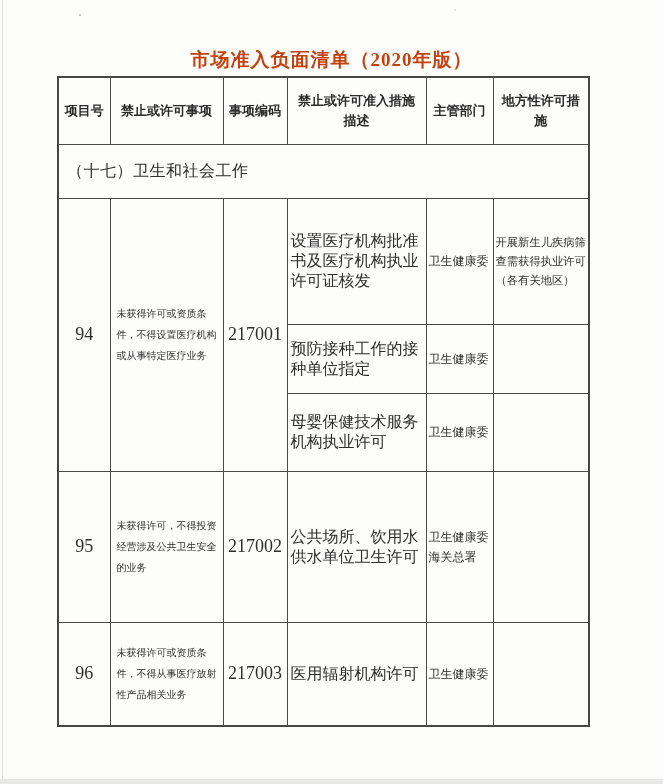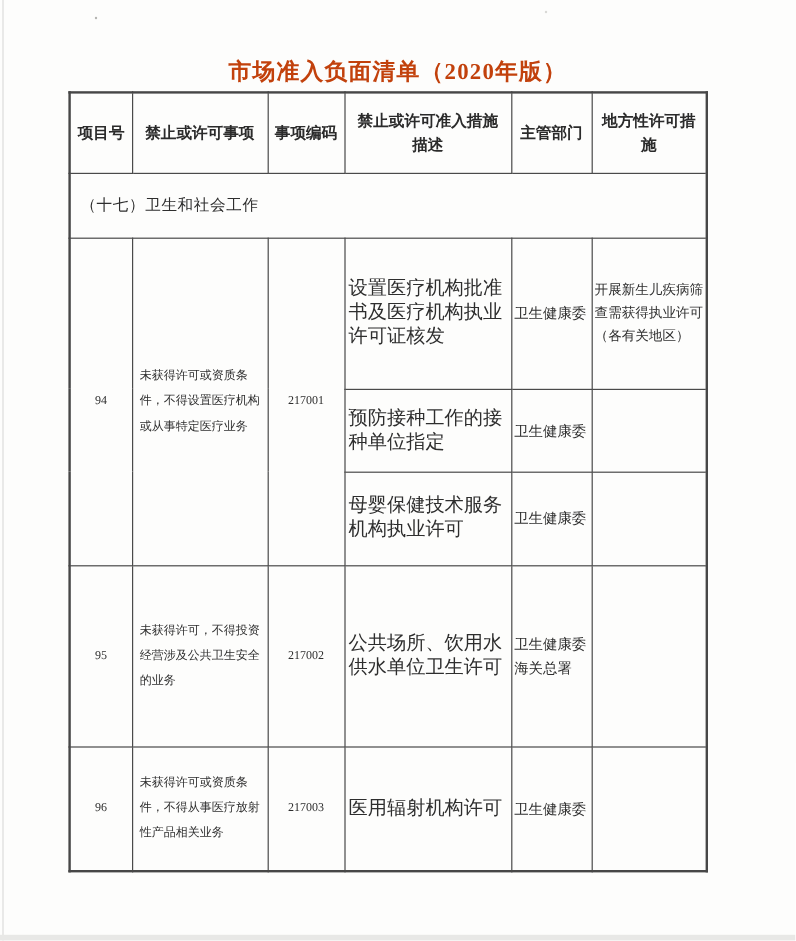--- a/index.html
+++ b/index.html
@@ -62,28 +62,28 @@
     font-weight: bold;
     font-size: 13px;
     line-height: 20px;
     text-align: center;
     padding: 16px 2px;
     color: #2b2b2b;
   }
   th.th-desc  { padding: 0 7px; }
   th.th-local { padding: 0 6px; }
   td.c-section {
-    font-size: 13px;
+    font-size: 16px;
     text-align: left;
     padding: 0 8px;
     letter-spacing: .5px;
   }
   td.c-item, td.c-code {
     text-align: center;
-    font-size: 10px;
+    font-size: 18px;
   }
   td.c-matter {
     font-size: 10px;
     line-height: 21px;
     text-align: left;
     padding: 0 6px;
   }
   td.c-desc {
     font-size: 16px;
     line-height: 20px;

